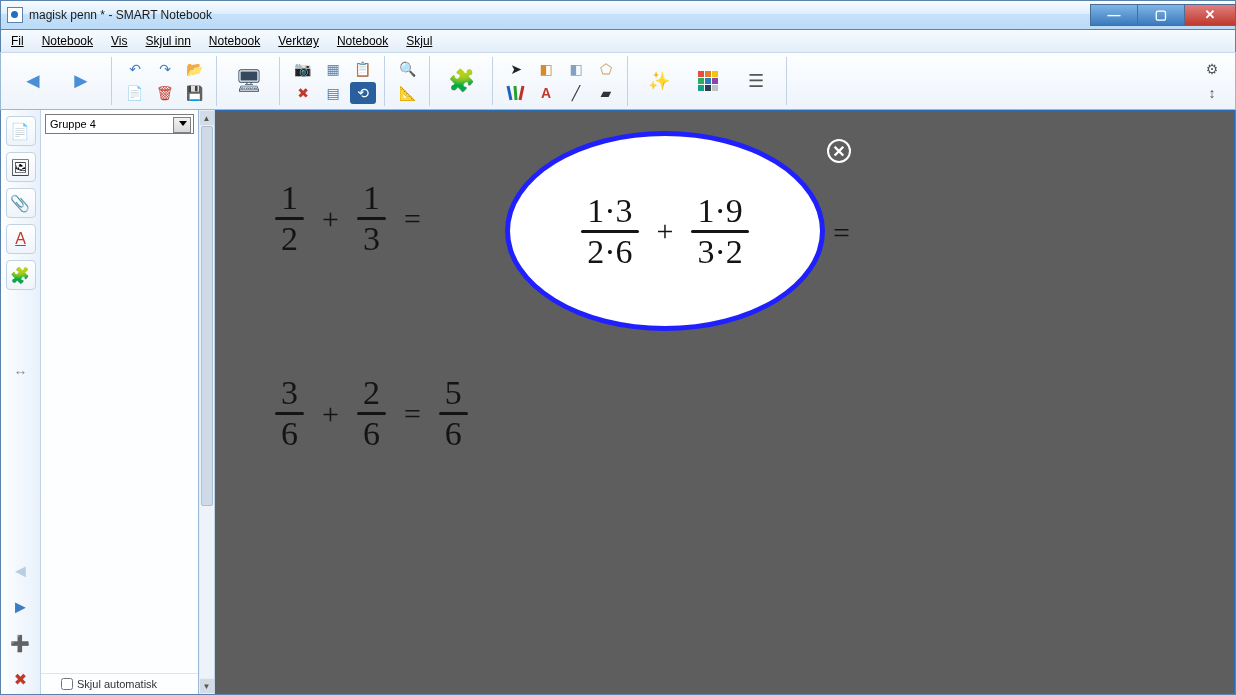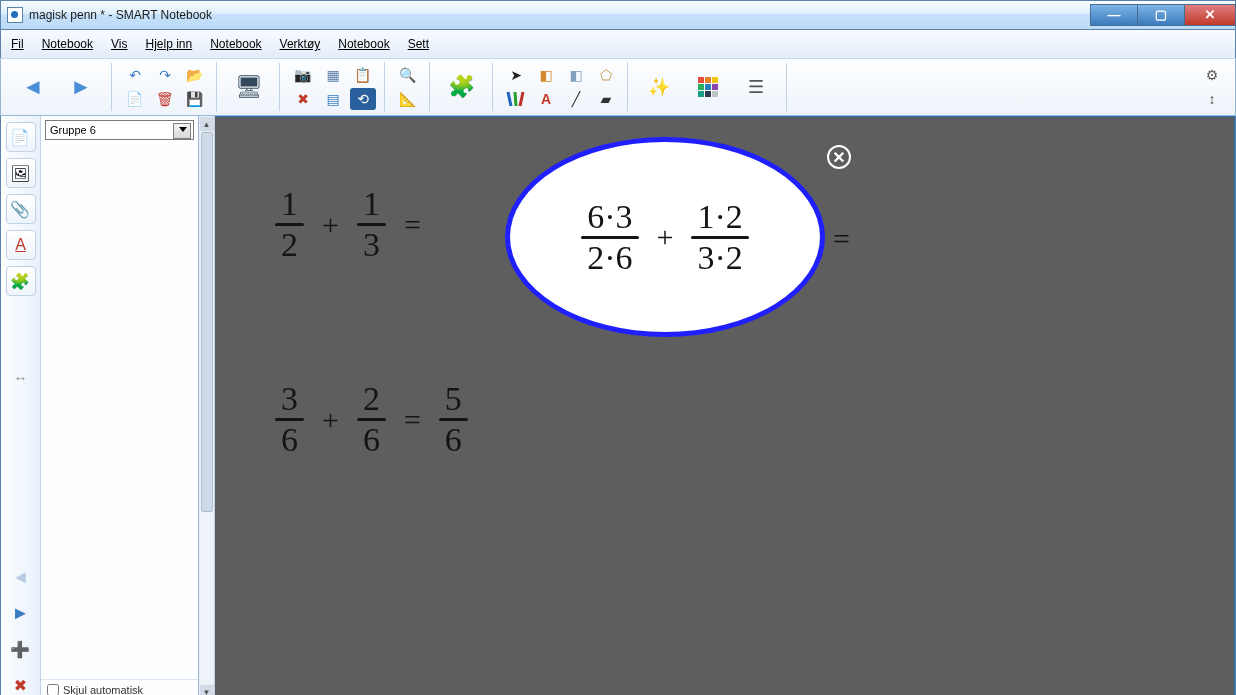--- a/index.html
+++ b/index.html
@@ -33,21 +33,21 @@
   .winbtn {
     width: 48px; height: 22px; margin-top:-1px; margin-right:-1px;
     border: 1px solid #4a6e93; display:flex;align-items:center;justify-content:center;
     font-family: Arial; color:#fff; font-size:13px; font-weight:bold;
   }
   .winbtn.min { background: linear-gradient(to bottom,#7fb6e8,#3a79bb); }
   .winbtn.max { background: linear-gradient(to bottom,#7fb6e8,#3a79bb); }
   .winbtn.close { background: linear-gradient(to bottom,#e07f7f,#c0392b); width:52px;}
   
   .menubar {
-    height: 28px;
+    height: 22px;
     background: linear-gradient(to bottom,#f7fbff,#e3eef9);
     border-left:1px solid #5a82ab; border-right:1px solid #5a82ab;
     display:flex; align-items:center; padding-left:6px;
     gap:10px; font-size:12px; color:#000;
   }
   .menubar span { padding:2px 4px; }
   .menubar span u{text-decoration:underline;}
   
   .toolbar {
     height: 58px;
@@ -118,21 +118,21 @@
   .thumb .page .corner:after{content:"";position:absolute;left:4px;top:4px;
     border-left:3px solid transparent;border-right:3px solid transparent;border-top:4px solid #000;}
   .thumb .page .mini{
     position:absolute; color:#999; font-size:7px; white-space:nowrap;
   }
   .thumb-label{
     text-align:center;font-size:10px;color:#fff;background:#5cb8ef;
     padding:1px 0;margin-top:2px;border-radius:2px;
   }
   .sidebar-foot{
-    margin-top:auto;padding:4px 6px;display:flex;align-items:center;gap:4px;font-size:11px;color:#333;
+    margin-top:auto;padding:4px 20px;display:flex;align-items:center;gap:4px;font-size:11px;color:#333;
     border-top:1px solid #dbe6f2;
   }
   .sidebar-foot input{width:12px;height:12px;}
   
   .canvaswrap{flex:1;display:flex;position:relative;}
   .vscroll{
     width:16px;background:#e9eef5;
     display:flex;flex-direction:column;align-items:center;
     border-right:1px solid #c0d2e4;
   }
@@ -172,25 +172,25 @@
     <div class="winbtn min">—</div>
     <div class="winbtn max">▢</div>
     <div class="winbtn close">✕</div>
   </div>
 </div>
 
 <div class="menubar">
   <span><u>Fil</u></span>
   <span><u>Notebook</u></span>
   <span><u>Vis</u></span>
-  <span><u>Hjelp inn</u></span>
+  <span><u>Skjul inn</u></span>
   <span><u>Notebook</u></span>
   <span><u>Verktøy</u></span>
   <span><u>Notebook</u></span>
-  <span><u>Sett</u></span>
+  <span><u>Skjul</u></span>
 </div>
 
 <div class="toolbar">
   <div class="tgroup divider">
     <div class="trow">
       <div class="tbtn big" style="color:#4a8fd6">
         <span>◄</span>
       </div>
       <div class="tbtn big" style="color:#4a8fd6">
         <span>►</span>
@@ -373,21 +373,21 @@
     <div class="tab" style="border:none;background:none;color:#2e8b2e">
         <span>➕</span>
       </div>
     <div class="tab" style="border:none;background:none;color:#c0392b">
         <span>✖</span>
       </div>
   </div>
 
   <div class="sidebar">
     <div class="group-select">
-      <span>Gruppe 6</span>
+      <span>Gruppe 4</span>
       <div class="arrow"></div>
     </div>
     <div class="sidebar-foot">
       <input type="checkbox" style="">
       <span>Skjul automatisk</span>
     </div>
   </div>
 
   <div class="canvaswrap">
     <div class="vscroll">
@@ -410,27 +410,27 @@
           <span class="num">1</span>
           <span class="bar"></span>
           <span class="den">3</span>
         </span>
         <span class="op">=</span>
       </div>
 
       <div class="spot" style="left:290px;top:20px">
         <div class="eqline hand big" style="position:static">
           <span class="frac">
-            <span class="num">6·3</span>
+            <span class="num">1·3</span>
             <span class="bar"></span>
             <span class="den">2·6</span>
           </span>
           <span class="op">+</span>
           <span class="frac">
-            <span class="num">1·2</span>
+            <span class="num">1·9</span>
             <span class="bar"></span>
             <span class="den">3·2</span>
           </span>
         </div>
       </div>
       <span class="hand big" style="position:absolute;left:618px;top:105px;font-size:30px">=</span>
 
       <div class="spot-close" style="left:612px;top:28px">
         <span>✕</span>
       </div>

